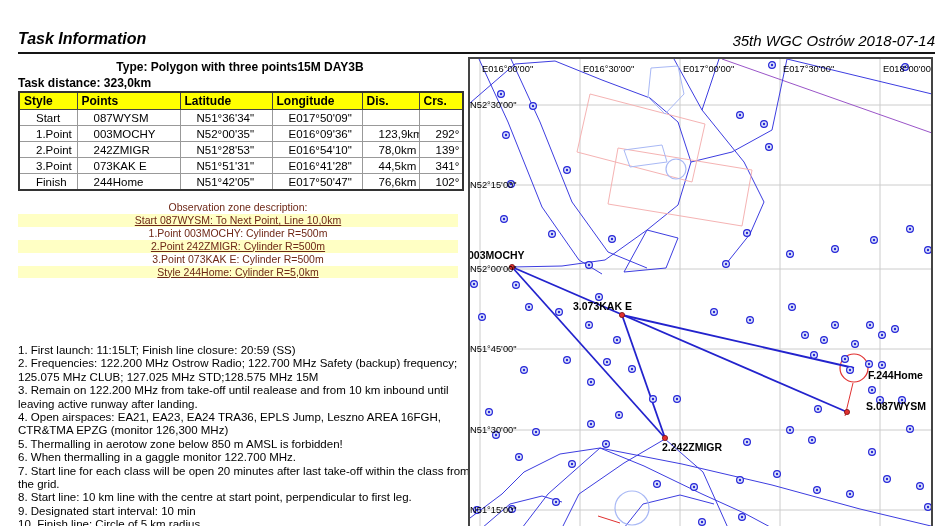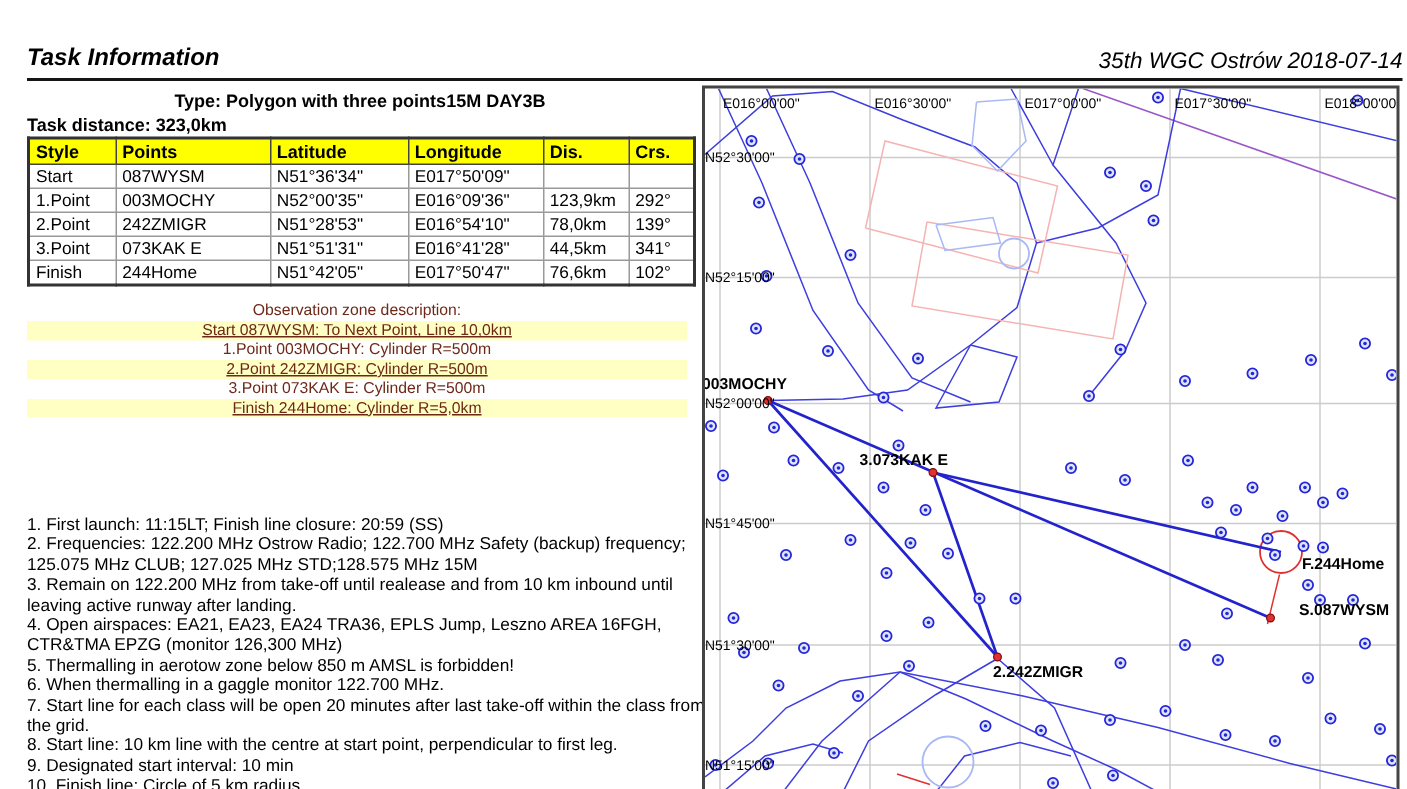--- a/index.html
+++ b/index.html
@@ -9,21 +9,21 @@
   .title{left:18px;top:30px;font-size:16px;font-weight:bold;font-style:italic;}
   .event{right:3px;top:32px;font-size:15px;font-style:italic;}
   .rule{left:18px;right:3px;top:52px;height:2px;background:#151515;}
   .type-row{left:18px;top:60px;width:444px;display:flex;justify-content:center;
             font-weight:bold;font-size:12px;}
   .distance{left:18px;top:76px;font-weight:bold;font-size:12px;}
   table{border-collapse:collapse;font-size:11.5px;table-layout:fixed;}
   .task-table{left:18px;top:91px;width:444px;border:2px solid #333;}
   th{background:#ffff00;border:1px solid #444;text-align:left;padding:0 4px;
      font-size:12px;height:16px;}
-  td{border:1px solid #999;padding:0 4px;height:15px;overflow:hidden;white-space:nowrap;}
+  td{border:1px solid #999;padding:0 16px;height:15px;overflow:hidden;white-space:nowrap;}
   .oz{left:18px;top:201px;width:440px;font-size:10.5px;line-height:12.9px;color:#6e2817;text-align:center;}
   .oz .hl{background:#ffffc4;text-decoration:underline;}
   .notes{left:18px;top:344px;width:452px;font-size:11.5px;line-height:13.4px;color:#000;}
   .notes p{margin:0;}
   .map{left:468px;top:57px;width:461px;height:470px;border:2px solid #444;
        overflow:hidden;background:#fff;}
   .map svg{position:absolute;left:0;top:0;}
 </style>
 </head>
 <body>
@@ -101,21 +101,21 @@
     </tbody>
 </table>
 
 <div class="abs oz">
   <div>Observation zone description:</div>
   <div>
       <div class="hl">Start 087WYSM: To Next Point, Line 10,0km</div>
       <div>1.Point 003MOCHY: Cylinder R=500m</div>
       <div class="hl">2.Point 242ZMIGR: Cylinder R=500m</div>
       <div>3.Point 073KAK E: Cylinder R=500m</div>
-      <div class="hl">Finish 244Home: Cylinder R=5,0km</div>
+      <div class="hl">Style 244Home: Cylinder R=5,0km</div>
     </div>
 </div>
 
 <div class="abs notes">
     <p>1. First launch: 11:15LT; Finish line closure: 20:59 (SS)</p>
     <p>2. Frequencies: 122.200 MHz Ostrow Radio; 122.700 MHz Safety (backup) frequency; 125.075 MHz CLUB; 127.025 MHz STD;128.575 MHz 15M</p>
     <p>3. Remain on 122.200 MHz from take-off until realease and from 10 km inbound until leaving active runway after landing.</p>
     <p>4. Open airspaces: EA21, EA23, EA24 TRA36, EPLS Jump, Leszno AREA 16FGH, CTR&amp;TMA EPZG (monitor 126,300 MHz)</p>
     <p>5. Thermalling in aerotow zone below 850 m AMSL is forbidden!</p>
     <p>6. When thermalling in a gaggle monitor 122.700 MHz.</p>

